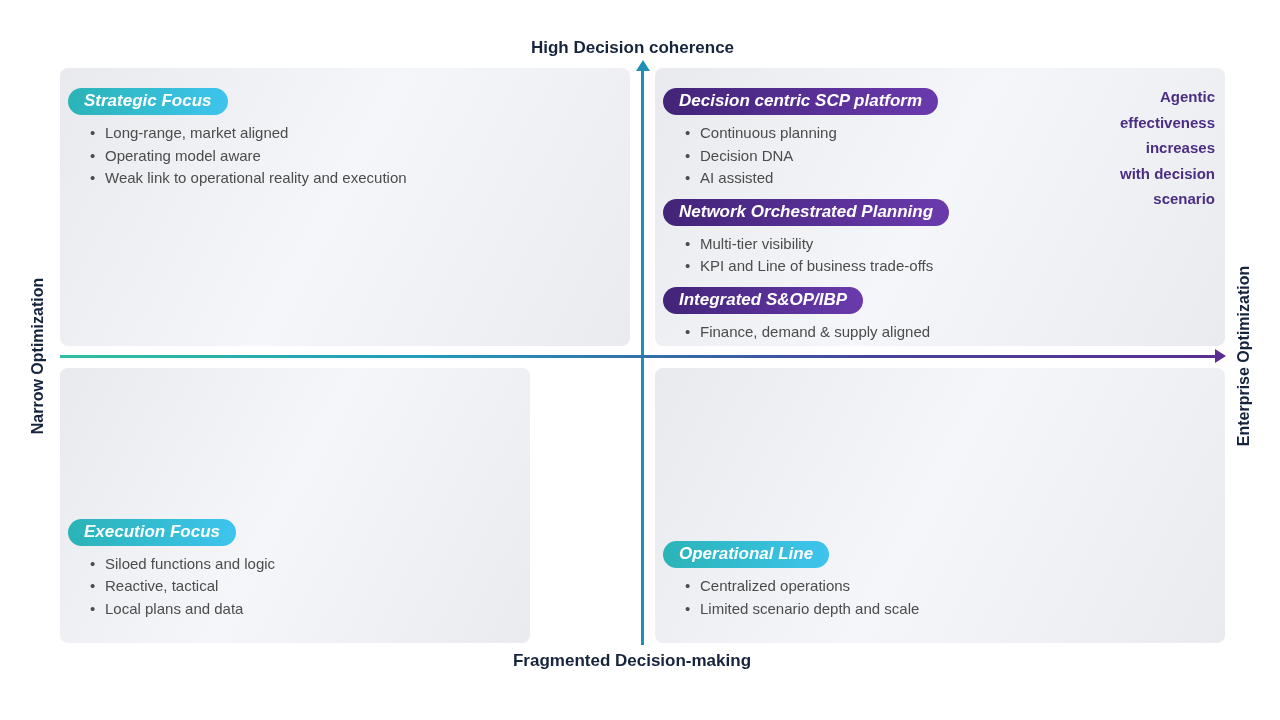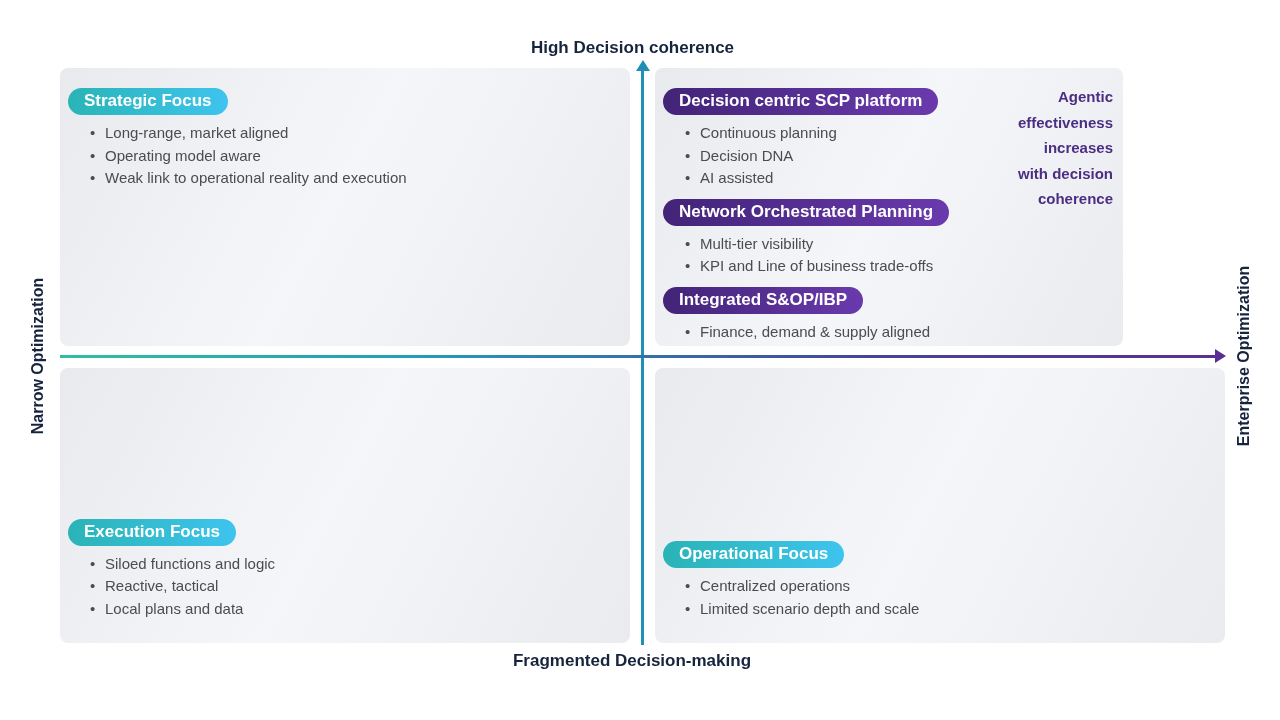--- a/index.html
+++ b/index.html
@@ -31,41 +31,42 @@
 
   
   .panel {
     position: absolute;
     border-radius: 8px;
     background: linear-gradient(118deg, #e9eaee 0%, #f5f6f9 48%, #eaebef 100%);
     box-sizing: border-box;
     padding: 20px 18px 14px 8px;
   }
   .panel.tl { left: 60px;  top: 68px;  width: 570px; height: 278px; }
-  .panel.tr { left: 655px; top: 68px;  width: 468px; height: 278px; }
-  .panel.bl { left: 60px;  top: 368px; width: 570px; height: 275px; }
+  .panel.tr { left: 655px; top: 68px;  width: 570px; height: 278px; }
+  .panel.bl { left: 60px;  top: 368px; width: 470px; height: 275px; }
   .panel.br { left: 655px; top: 368px; width: 570px; height: 275px; }
   .panel.bl, .panel.br {
     display: flex;
     flex-direction: column;
     justify-content: flex-end;
     padding-bottom: 12px;
   }
 
   
   .pill {
     display: inline-block;
     align-self: flex-start;
     border-radius: 15px;
     padding: 3px 16px 4px 16px;
     color: #ffffff;
     font-weight: bold;
     font-size: 17px;
     line-height: 20px;
     white-space: nowrap;
+    font-style: italic;
   }
   .pill.teal   { background: linear-gradient(90deg, #2ab4b6 0%, #3ec4ee 100%); }
   .pill.purple { background: linear-gradient(90deg, #422478 0%, #6a3aad 100%); }
 
   
   ul.bullets {
     list-style: none;
     margin: 7px 0 9px 0;
     padding: 0 0 0 22px;
   }
@@ -174,38 +175,38 @@
       <span class="pill purple">Integrated S&amp;OP/IBP</span>
       <ul class="bullets">
         <li>Finance, demand &amp; supply aligned</li>
       </ul>
     </div>
     <div class="annotation">
       <div>Agentic</div>
       <div>effectiveness</div>
       <div>increases</div>
       <div>with decision</div>
-      <div>coherence</div>
+      <div>scenario</div>
     </div>
   </div>
 
   <div class="panel bl">
     <div class="group">
       <span class="pill teal">Execution Focus</span>
       <ul class="bullets">
         <li>Siloed functions and logic</li>
         <li>Reactive, tactical</li>
         <li>Local plans and data</li>
       </ul>
     </div>
   </div>
 
   <div class="panel br">
     <div class="group">
-      <span class="pill teal">Operational Focus</span>
+      <span class="pill teal">Operational Line</span>
       <ul class="bullets">
         <li>Centralized operations</li>
         <li>Limited scenario depth and scale</li>
       </ul>
     </div>
   </div>
 
   <div class="vaxis"></div>
   <div class="vaxis-arrow"></div>
   <div class="haxis"></div>

